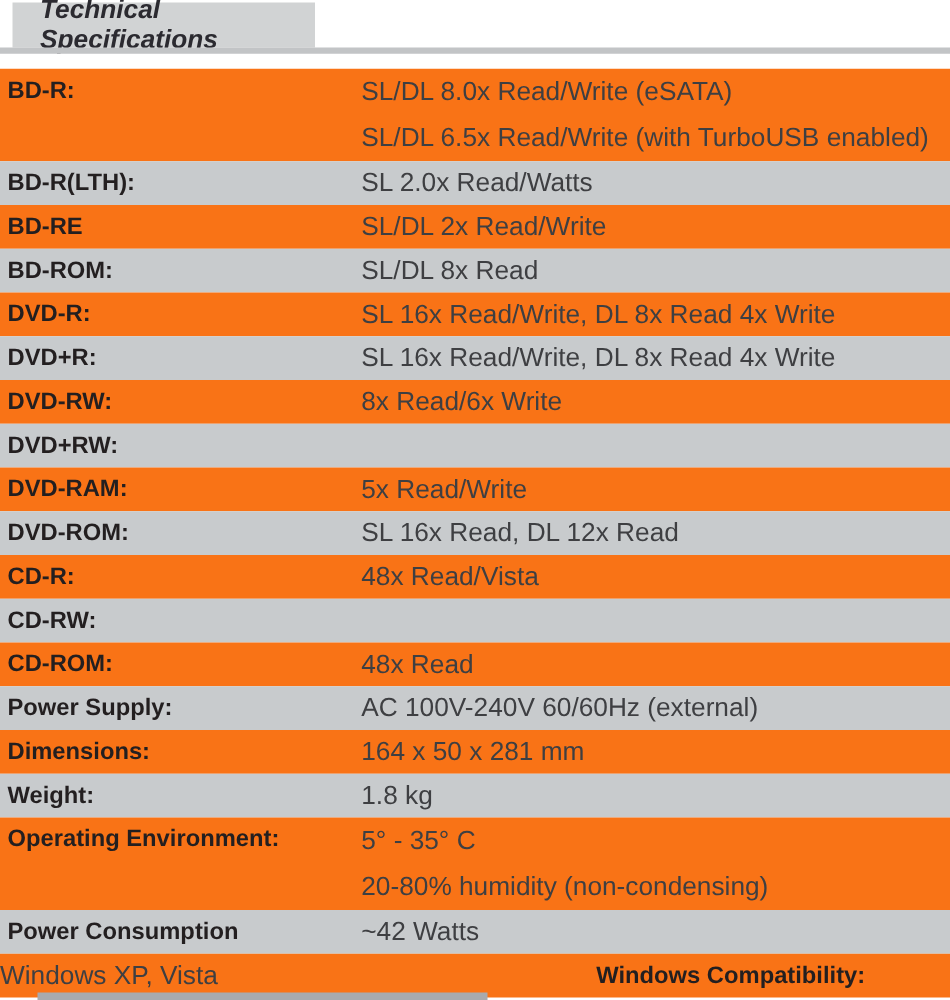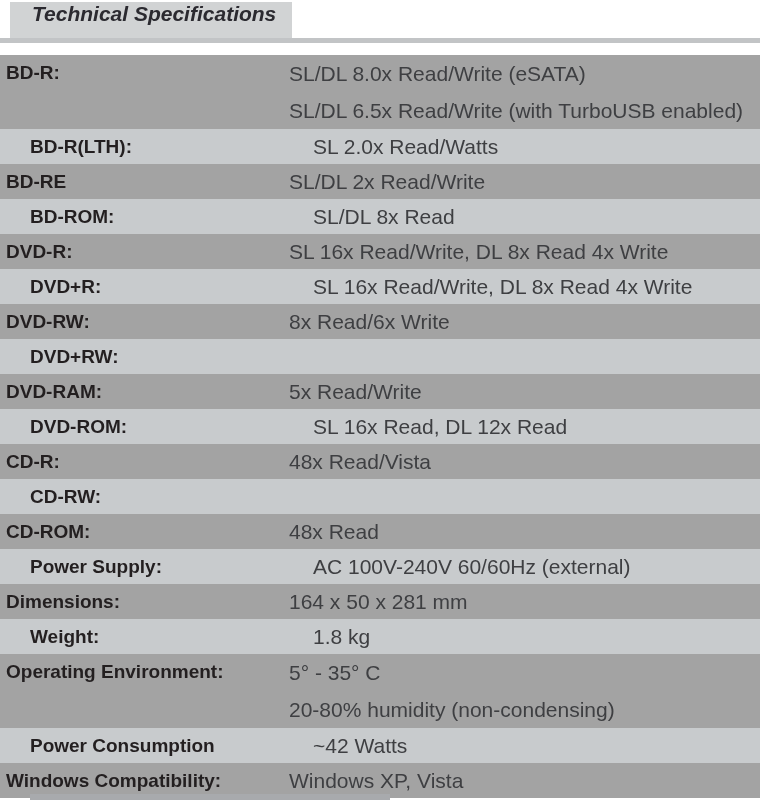--- a/index.html
+++ b/index.html
@@ -15,44 +15,44 @@
   html, body {
     width: 760px; height: 800px;
     background: #ffffff;
     font-family: "Liberation Sans", sans-serif;
     overflow: hidden;
     position: relative;
   }
   .title-box {
     position: absolute;
     left: 10px; top: 2px;
-    width: 282px; height: 36px;
+    width: 242px; height: 36px;
     background: var(--header_box);
-    display: flex; align-items: flex-start;
+    display: flex; align-items: center;
     padding-left: 22px;
   }
   .title-box .title-text {
     font-size: 21px;
     font-weight: bold;
     font-style: italic;
     color: var(--title_text);
   }
   .header-rule {
     position: absolute;
     left: 0; top: 38px;
     width: 760px; height: 5px;
     background: var(--header_bar);
   }
   .spec-table {
     position: absolute;
     left: 0; top: 55px;
     width: 760px;
   }
-  .row { display: flex; width: 760px; background: #a3a3a3; }
-  .row.shaded { background: var(--row_shade); padding-left: 24px; }
+  .row { display: flex; width: 760px; background: #f97316; }
+  .row.shaded { background: var(--row_shade); }
   .cell.label {
     width: 289px;
     padding-left: 6px;
     height: 35px;
     display: flex; align-items: center;
     font-size: 19px;
     font-weight: bold;
     color: var(--label_text);
     white-space: nowrap;
   }
@@ -199,20 +199,20 @@
   </div>
 
   <div class="row shaded">
     <div class="cell label">Power Consumption</div>
     <div class="cell values">
         <div class="vline">~42 Watts</div>
       </div>
   </div>
 
   <div class="row">
+    <div class="cell values">
+        <div class="vline">Windows XP, Vista</div>
+      </div>
     <div class="cell label">Windows Compatibility:</div>
-    <div class="cell values">
-        <div class="vline">Windows XP, Vista</div>
-      </div>
   </div>
 </main>
 
 <div class="footer-bar"></div>
 
 </body></html>

